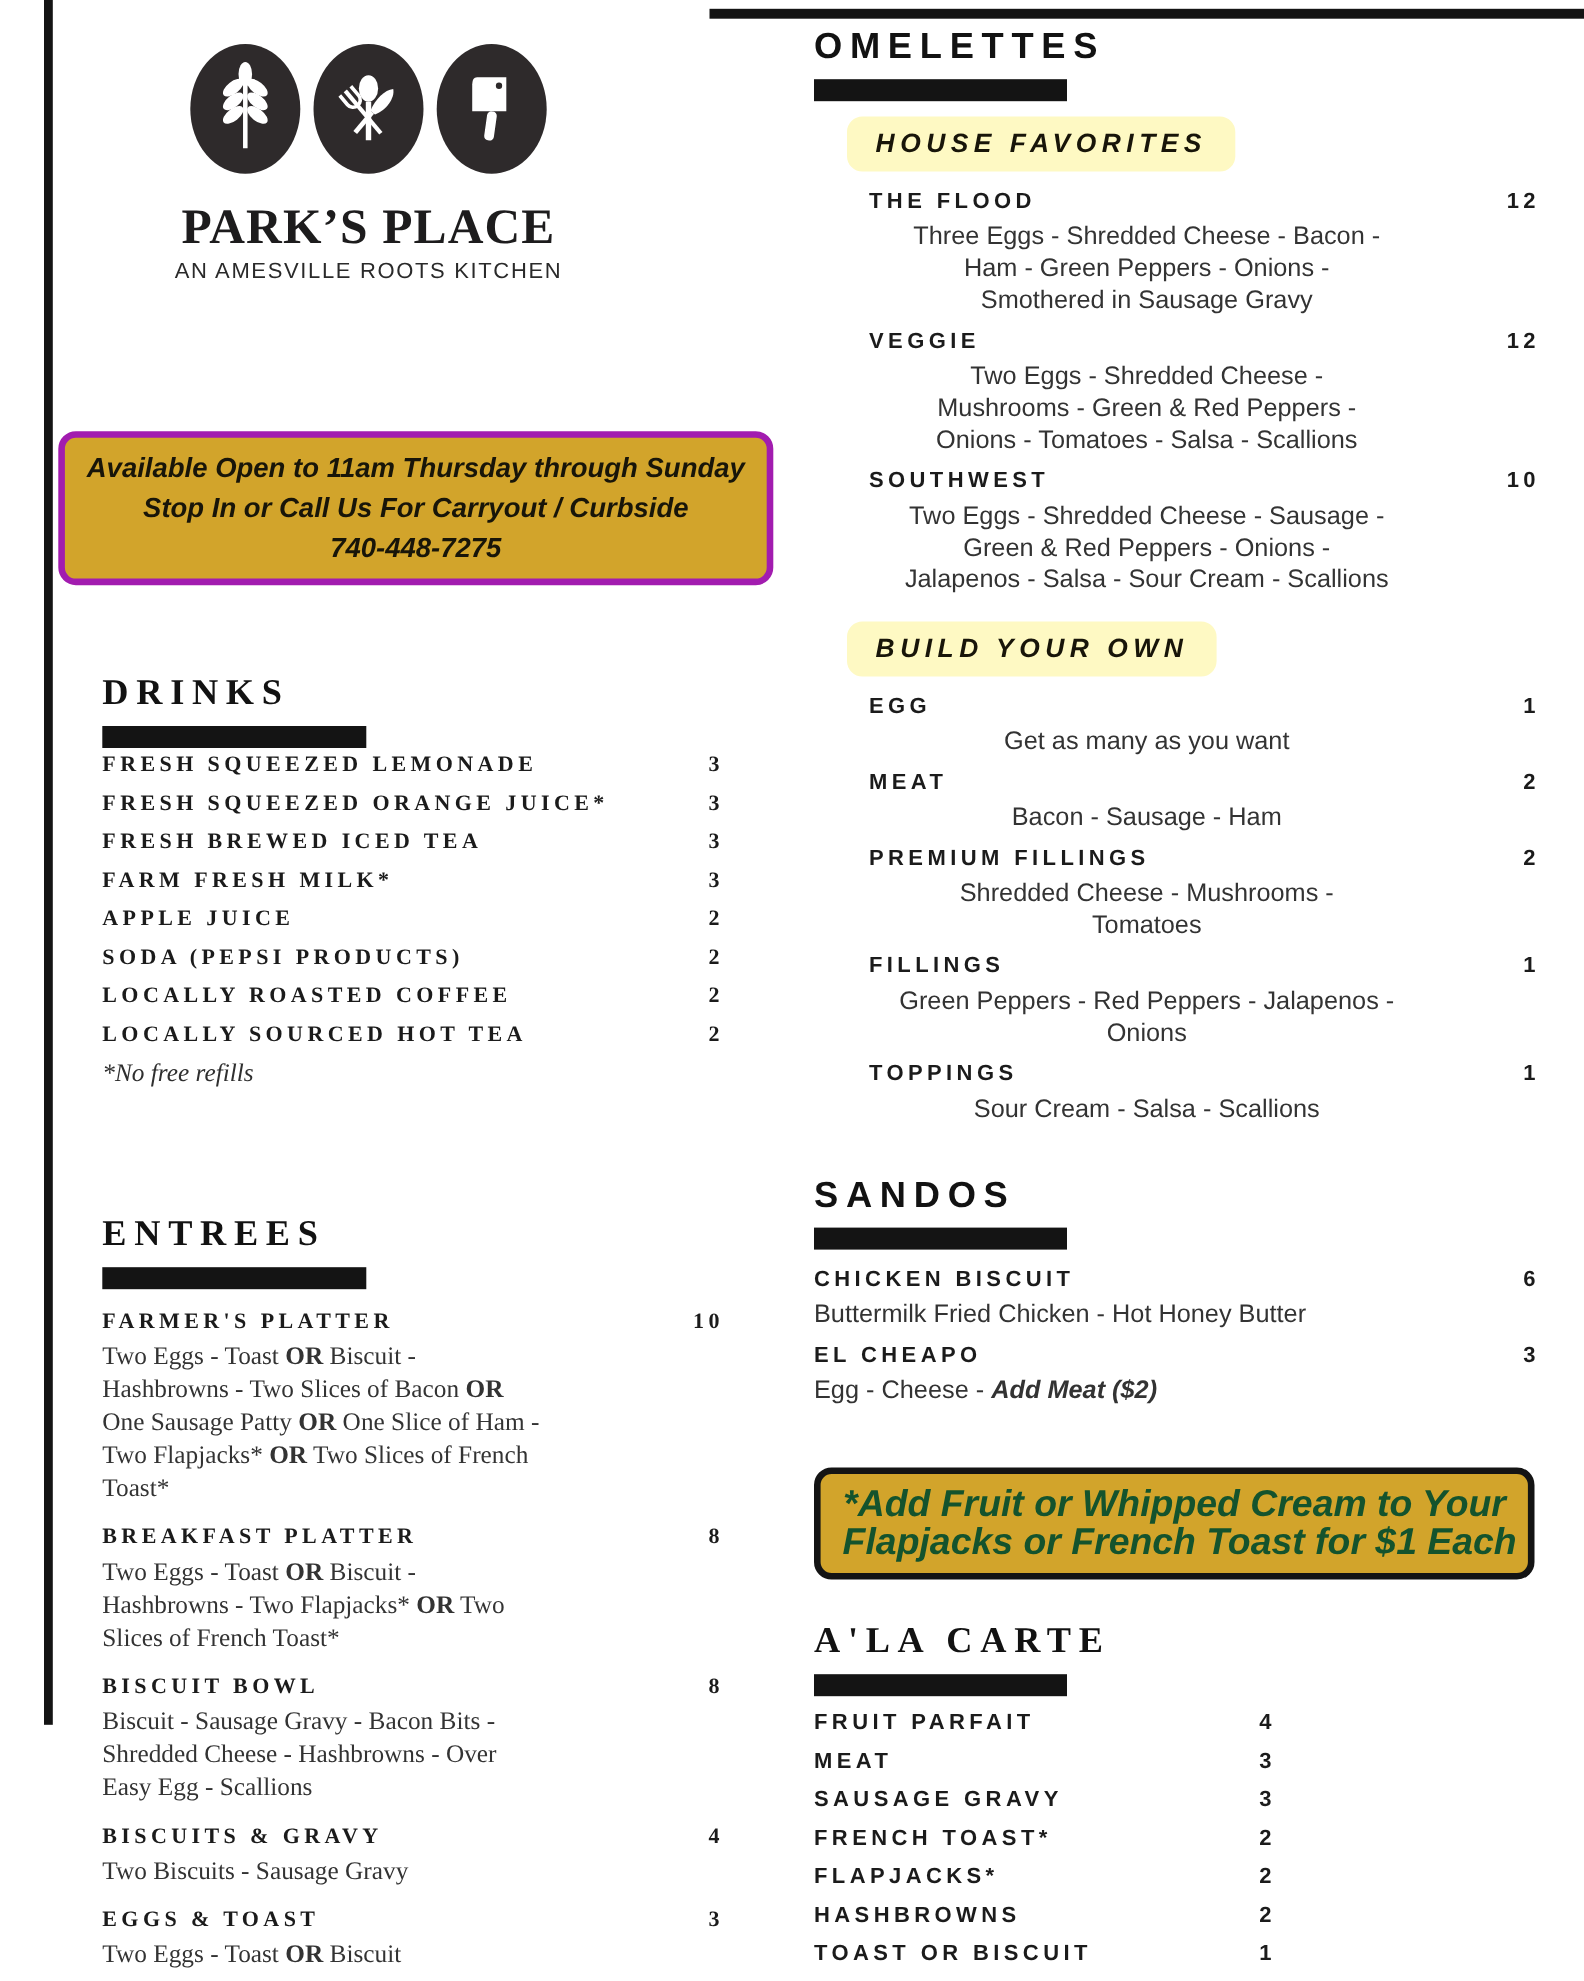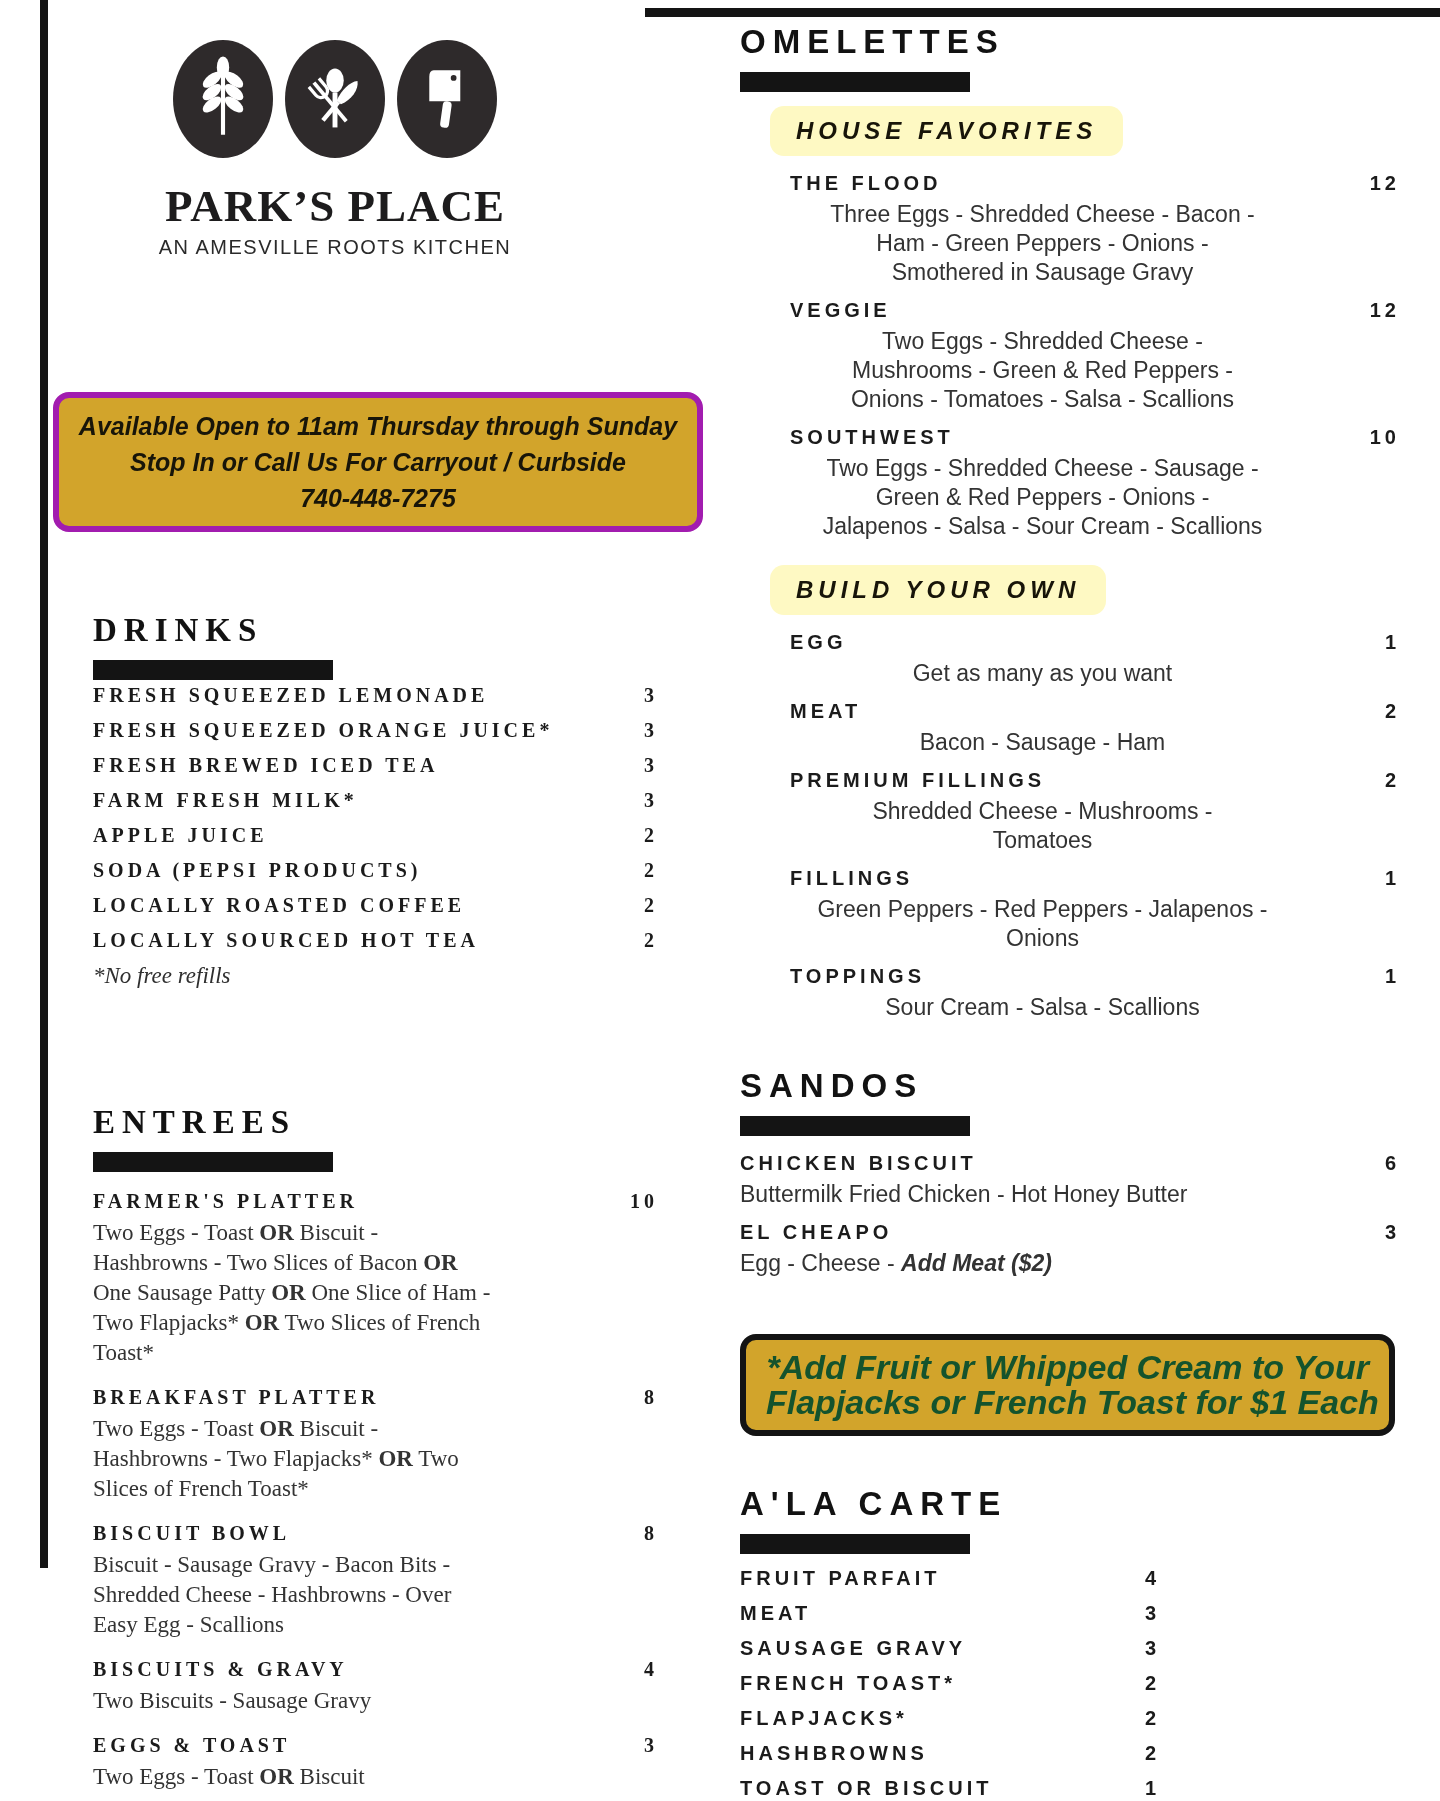--- a/index.html
+++ b/index.html
@@ -54,21 +54,21 @@
   .desc{margin-top:4px;font-size:23px;line-height:30px;color:#333333;max-width:480px;}
   .desc .b{font-weight:700;}
   .desc .i{font-style:italic;}
 
   
   .group-items{margin-left:50px;margin-top:14px;text-align:center;}
   .r-item{margin-bottom:10px;}
   .r-item .desc{max-width:505px;line-height:29px;}
   .sandos-items{margin-top:14px;}
   .h-sandos{margin-top:44px;}
-  .h-alacarte{margin-top:48px;}
+  .h-alacarte{margin-top:36px;font-family:Liberation Serif, serif;}
   .alacarte-list{margin-top:12px;width:420px;}
 </style>
 </head>
 <body>
 
 <div class="page">
   <div class="rule-left"></div>
   <div class="rule-top"></div>
 
   <div class="logo-block">

